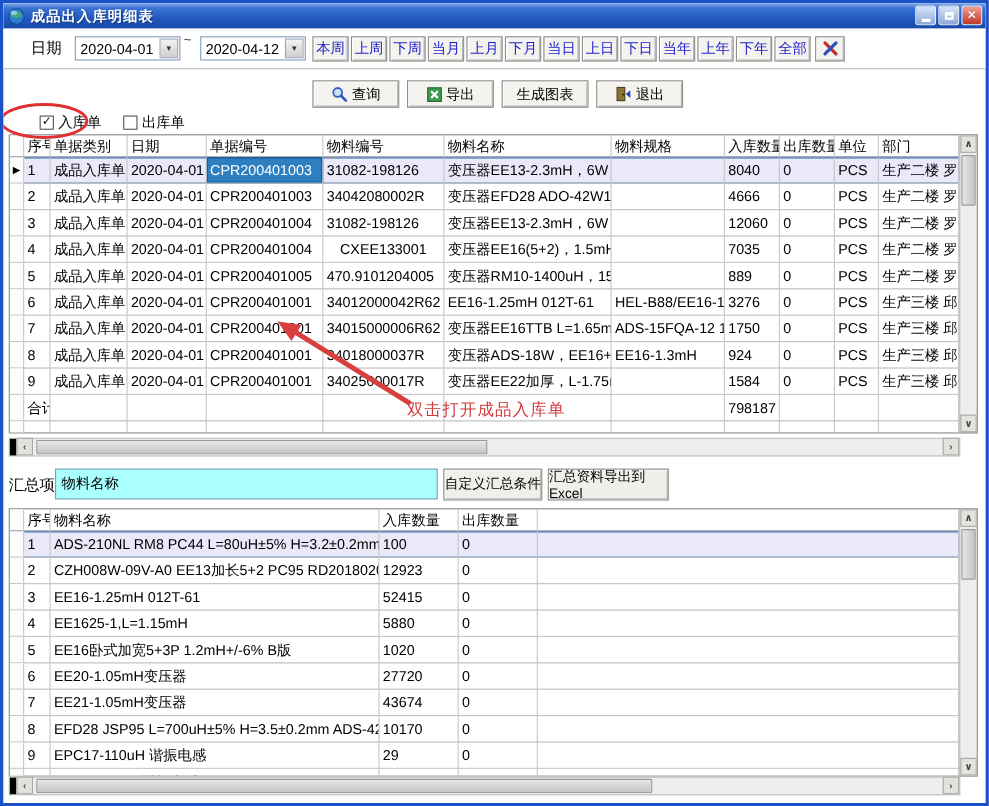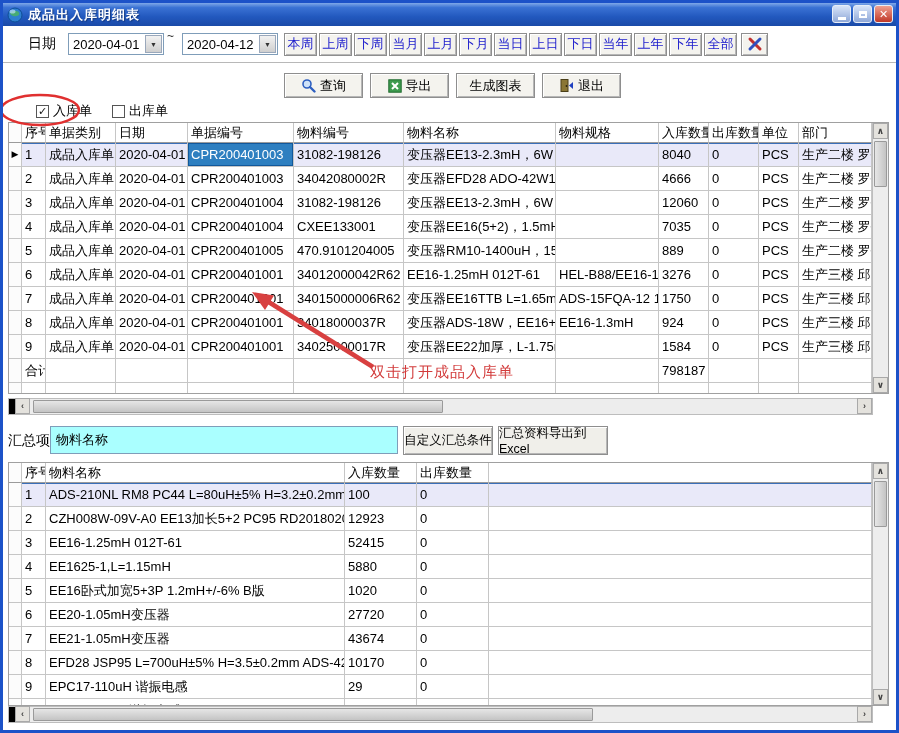--- a/index.html
+++ b/index.html
@@ -249,21 +249,21 @@
           <div class="t-cell num" style="width: 50px;">0</div>
           <div class="t-cell" style="width: 40px;">PCS</div>
           <div class="t-cell" style="width: 73px;">生产二楼 罗平</div>
         </div>
         <div class="t-row">
           <div class="t-cell ind" style="width: 13px;"></div>
           <div class="t-cell" style="width: 24px;">4</div>
           <div class="t-cell" style="width: 70px;">成品入库单</div>
           <div class="t-cell" style="width: 72px;">2020-04-01</div>
           <div class="t-cell" style="width: 106px;">CPR200401004</div>
-          <div class="t-cell" style="width: 110px;">CXEE133001</div>
+          <div class="t-cell" style="width: 110px; text-align: center;">CXEE133001</div>
           <div class="t-cell" style="width: 152px;">变压器EE16(5+2)，1.5mH</div>
           <div class="t-cell" style="width: 103px;"></div>
           <div class="t-cell num" style="width: 50px;">7035</div>
           <div class="t-cell num" style="width: 50px;">0</div>
           <div class="t-cell" style="width: 40px;">PCS</div>
           <div class="t-cell" style="width: 73px;">生产二楼 罗平</div>
         </div>
         <div class="t-row">
           <div class="t-cell ind" style="width: 13px;"></div>
           <div class="t-cell" style="width: 24px;">5</div>

